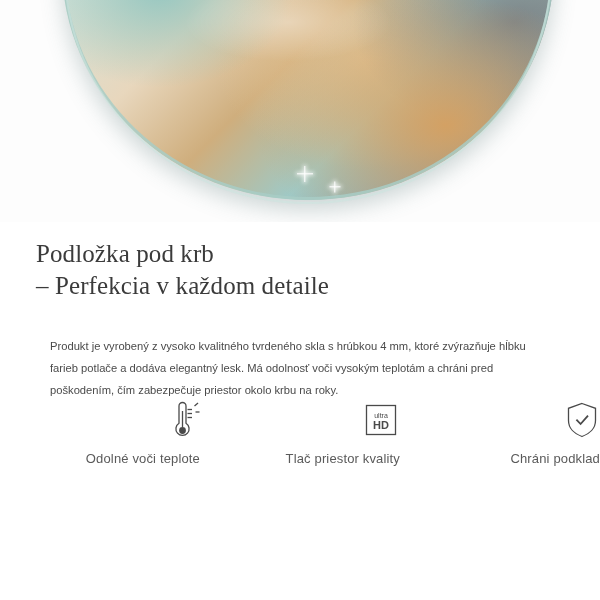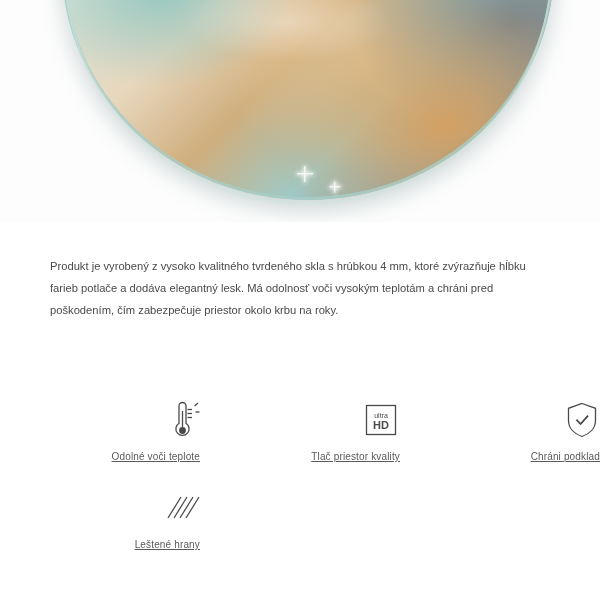--- a/index.html
+++ b/index.html
@@ -163,44 +163,47 @@
     padding-top: 6px;
   }
   .feature-icon {
     height: 44px;
     display: flex;
     align-items: center;
     justify-content: center;
   }
   .feature-label {
     margin-top: 9px;
-    font-size: 10px;
+    font-size: 13px;
     color: #5a5a5a;
     text-align: center;
     letter-spacing: 0.15px;
-    text-decoration: underline;
   }
   svg { display: block; }
 </style>
 </head>
 <body>
 
 <div class="page">
 
   <div class="hero">
     <div class="hero-inner">
       <div class="board"></div>
       <div class="board-rim"></div>
       <div class="board-edge"></div>
       <span class="sparkle s1"></span>
       <span class="sparkle s2"></span>
     </div>
   </div>
 
   <div class="content">
+    <h1 class="headline">
+      <span>Podložka pod krb</span>
+      <span class="line2">– Perfekcia v každom detaile</span>
+    </h1>
     <p class="body-copy">Produkt je vyrobený z vysoko kvalitného tvrdeného skla s hrúbkou 4 mm, ktoré zvýrazňuje hĺbku farieb potlače a dodáva elegantný lesk. Má odolnosť voči vysokým teplotám a chráni pred poškodením, čím zabezpečuje priestor okolo krbu na roky.</p>
   </div>
 
   <div class="features">
 
     <div class="feature">
       <div class="feature-icon">
         <svg width="34" height="40" viewBox="0 0 34 40" fill="none" stroke="#4a4a4a" stroke-width="1.3">
           <path d="M13 6a3.5 3.5 0 0 1 7 0v17.2a6.6 6.6 0 1 1-7 0V6z"></path>
           <line x1="16.5" y1="11" x2="16.5" y2="27"></line>
@@ -230,27 +233,16 @@
       <div class="feature-icon">
         <svg width="36" height="40" viewBox="0 0 36 40" fill="none" stroke="#4a4a4a" stroke-width="1.3">
           <path d="M18 3.5 L31.5 8.3 V20.5 C31.5 28.2 25.6 33.9 18 36.5 C10.4 33.9 4.5 28.2 4.5 20.5 V8.3 Z"></path>
           <polyline points="12.4,19.6 16.6,24 24,15.6" stroke-width="1.8"></polyline>
         </svg>
       </div>
       <div class="feature-label">Chráni podklad</div>
     </div>
 
 
-    <div class="feature">
-      <div class="feature-icon">
-        <svg width="38" height="34" viewBox="0 0 38 34" stroke="#4a4a4a" stroke-width="1.3" fill="none">
-          <line x1="6" y1="27" x2="19" y2="6"></line>
-          <line x1="12" y1="27" x2="25" y2="6"></line>
-          <line x1="18" y1="27" x2="31" y2="6"></line>
-          <line x1="24" y1="27" x2="37" y2="6"></line>
-        </svg>
-      </div>
-      <div class="feature-label">Leštené hrany</div>
-    </div>
 
 
   </div>
 </div>
 
 </body></html>

